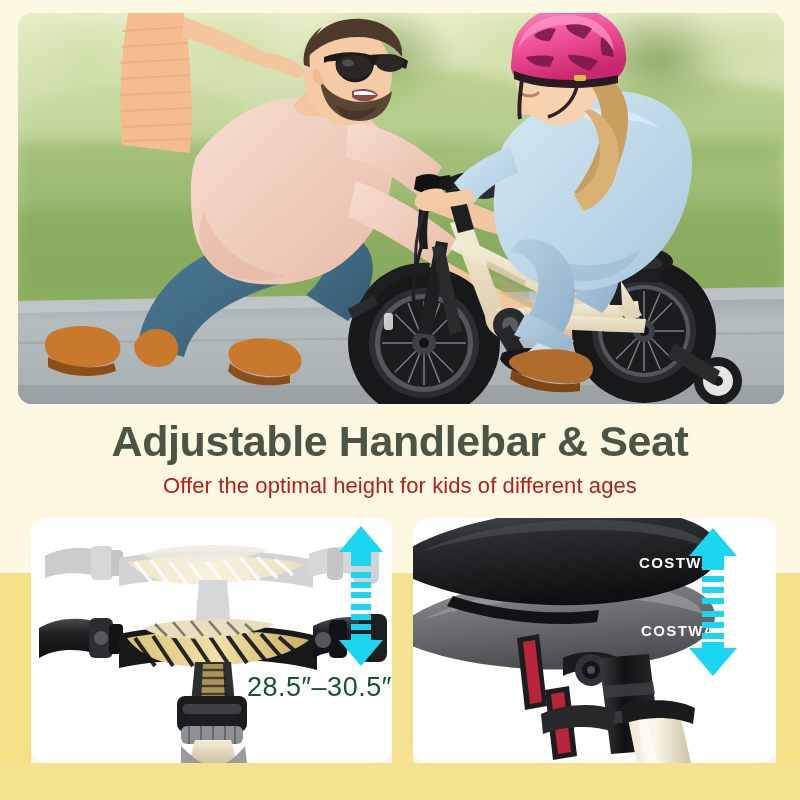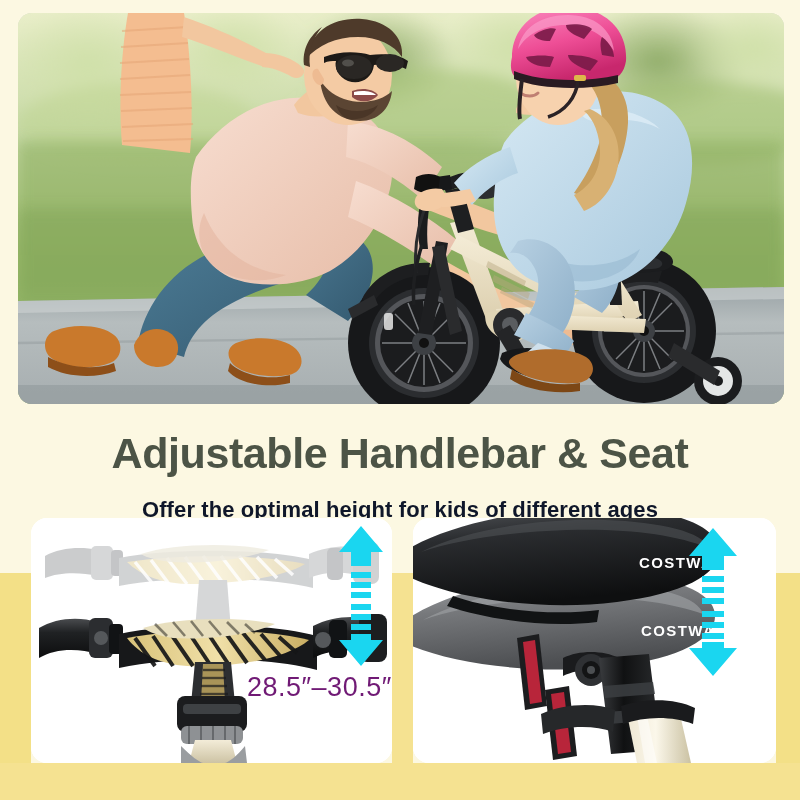--- a/index.html
+++ b/index.html
@@ -24,42 +24,42 @@
   
   .hero{
     position:absolute;left:18px;top:13px;width:766px;height:391px;
     border-radius:14px;overflow:hidden;background:#cfd8c4;
   }
   .hero svg{display:block;width:100%;height:100%;}
 
   
   .title-block{position:absolute;left:0;top:404px;width:800px;height:110px;text-align:center;}
   .headline{
-    margin:12px;padding-top:14px;
+    margin:0;padding-top:14px;
     font-size:43px;line-height:1.08;font-weight:700;
     letter-spacing:-0.4px;color:#4c5446;
   }
   .subhead{
     margin:0;padding-top:9px;
-    font-size:22px;line-height:1.15;font-weight:700;color:#0f172a;
+    font-size:22px;line-height:1.15;font-weight:400;color:#b91c1c;
     letter-spacing:0.1px;
   }
 
   
   .panel{
     position:absolute;top:518px;height:245px;background:#ffffff;
     border-radius:16px;overflow:hidden;
   }
   .panel-left{left:31px;width:361px;}
   .panel-right{left:413px;width:363px;}
   .panel svg{display:block;width:100%;height:100%;}
 
   .measure{
     position:absolute;
-    font-size:27px;font-weight:400;color:#701a75;
+    font-size:27px;font-weight:400;color:#14532d;
     letter-spacing:0.5px;white-space:nowrap;text-align:center;
   }
   .measure-left{left:247px;top:672px;}
   .measure-right{left:637px;top:672px;}
 </style>
 </head>
 <body>
 
 <div class="page">
   <div class="cream-field"></div>

